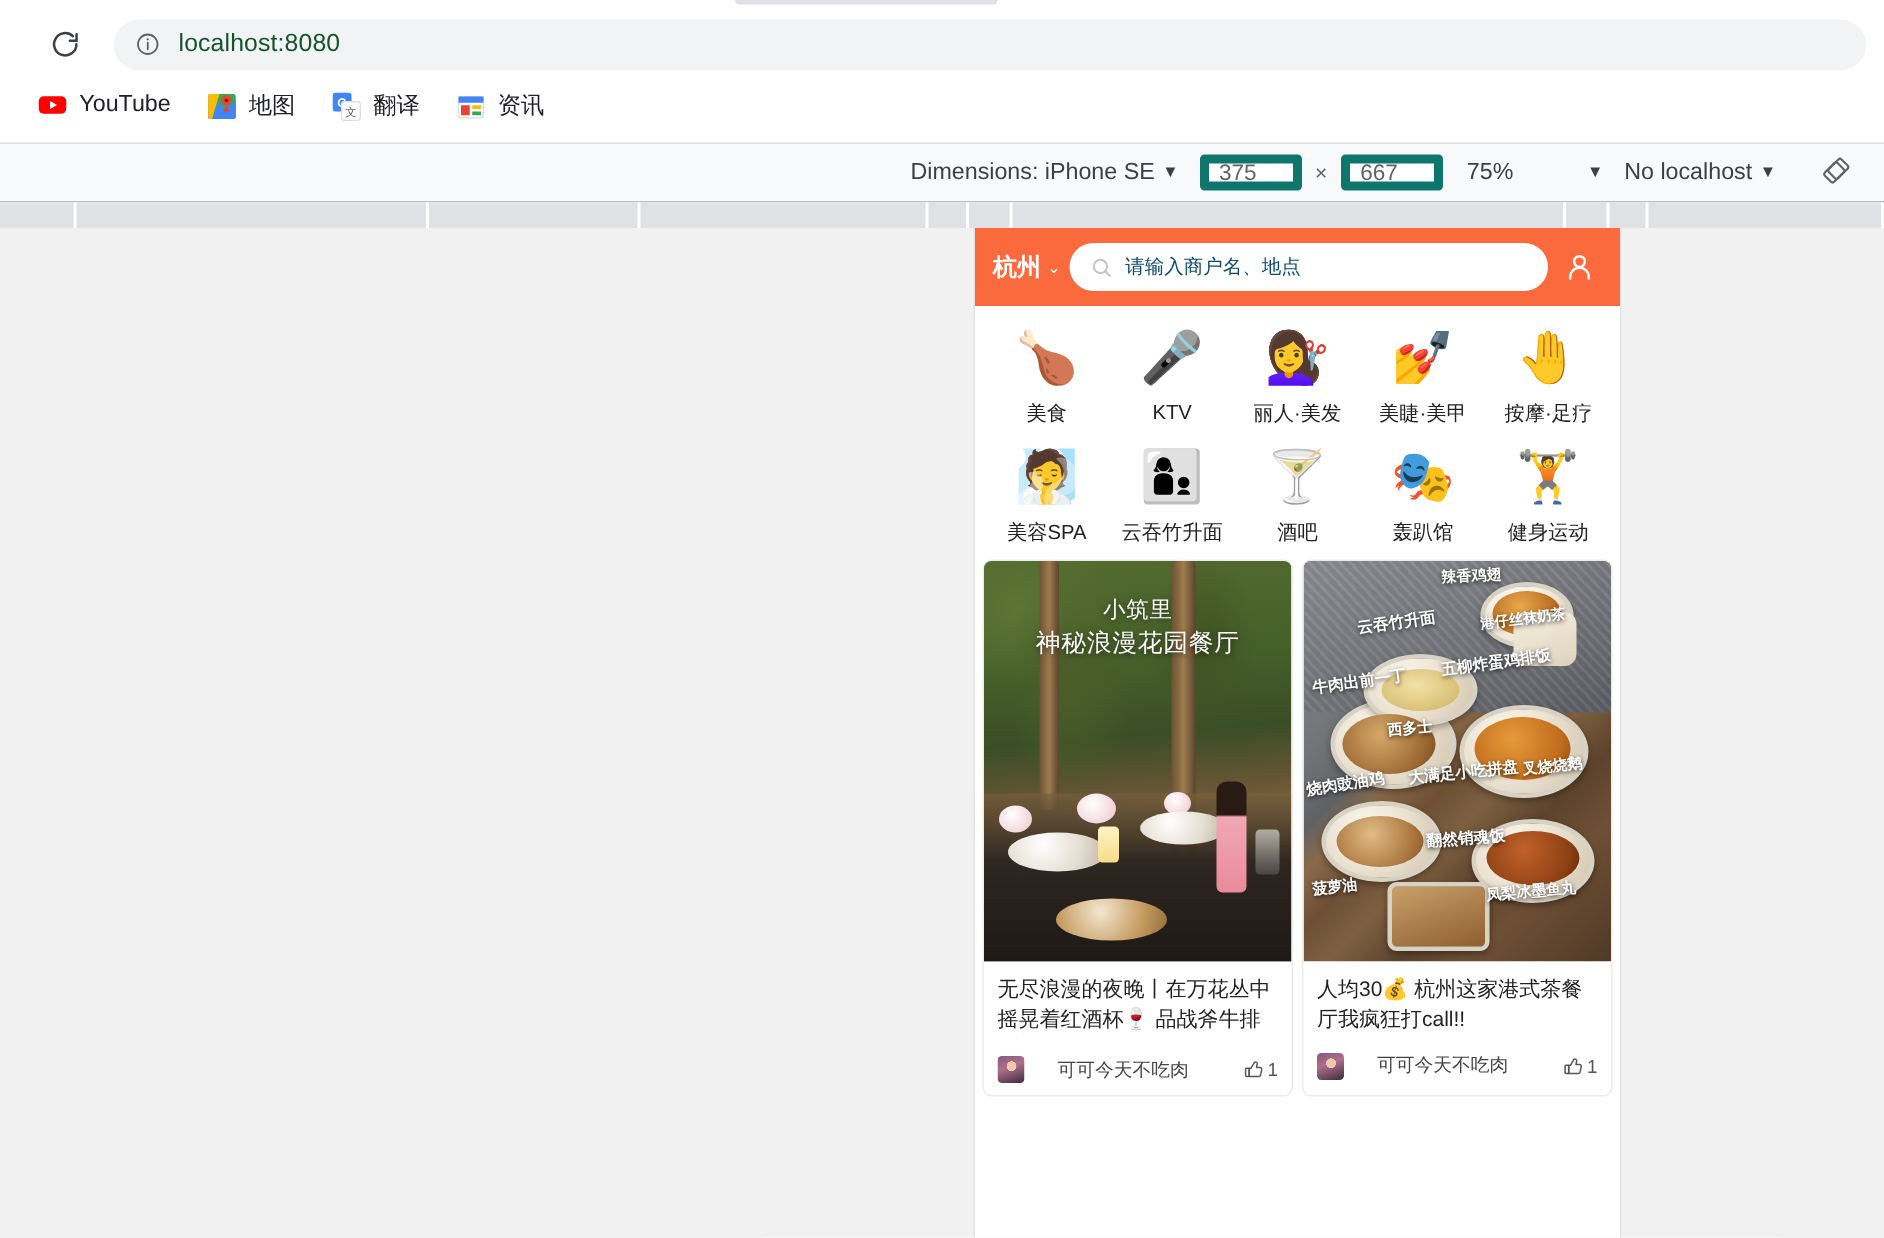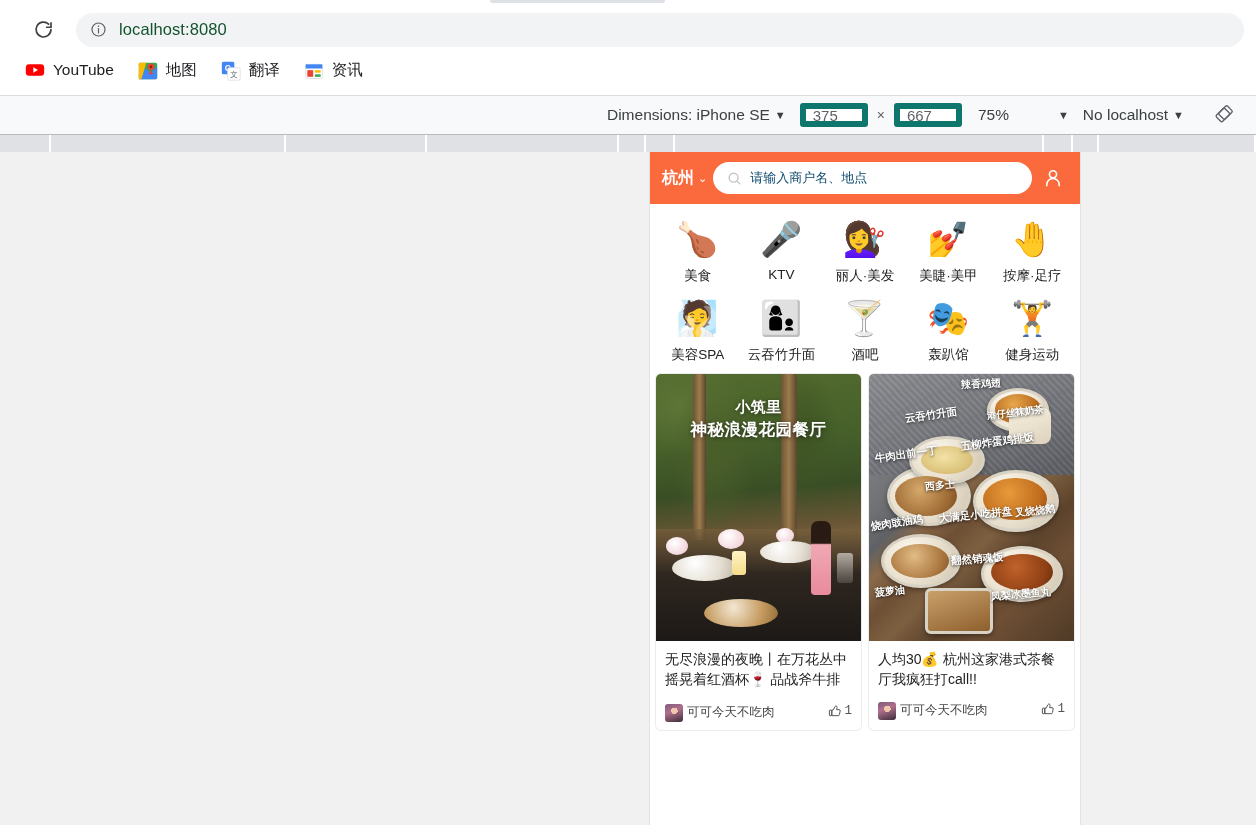--- a/index.html
+++ b/index.html
@@ -188,21 +188,21 @@
     position: absolute; border-radius: 50%;
     background: radial-gradient(circle at 40% 35%, #ffffff, #f3d6dc 70%, #dfb6c0 100%);
   }
   .photo-garden .f1 { width: 22px; height: 18px; left: 10px; bottom: 86px; }
   .photo-garden .f2 { width: 26px; height: 20px; left: 62px; bottom: 92px; }
   .photo-garden .f3 { width: 18px; height: 15px; left: 120px; bottom: 98px; }
 
   .overlay-title {
     position: absolute; left: 0; right: 0; top: 22px;
     text-align: center; color: #ffffff;
-    font-size: 15px; font-weight: bold; line-height: 1.45;
+    font-size: 15px; font-weight: normal; line-height: 1.45;
     text-shadow: 0 1px 4px rgba(0,0,0,0.55);
     letter-spacing: 0.5px;
   }
   .overlay-title .l2 { font-size: 16.5px; }
 
   
   .photo-food {
     position: absolute; inset: 0;
     background:
       linear-gradient(135deg, #8d8f92 0%, #7c7e82 18%, #6f7175 30%, #5f6165 38%,
@@ -230,21 +230,21 @@
     text-shadow: 0 1px 3px rgba(0,0,0,0.75);
     white-space: nowrap; transform-origin: left center;
   }
 
   .card-body { padding: 9px 9px 8px 9px; }
   .card-title {
     font-size: 14px; line-height: 1.42; color: #222222;
     max-height: 42px; overflow: hidden;
   }
   .card-foot {
-    display: flex; align-items: flex-start; margin-top: 12px; gap: 4px; font-family: Liberation Mono, monospace;
+    display: flex; align-items: center; margin-top: 12px; gap: 22px;
   }
   .avatar {
     width: 18px; height: 18px; border-radius: 3px; flex: 0 0 auto;
     background:
       radial-gradient(circle at 52% 38%, #f0c9ad 0 22%, rgba(240,201,173,0) 23%),
       linear-gradient(160deg,#7e5a7e 0%,#b06f8c 40%,#3c2d3a 100%);
   }
   .author {
     font-size: 12.5px; color: #444444; flex: 1 1 auto;
     overflow: hidden; text-overflow: ellipsis; white-space: nowrap;

